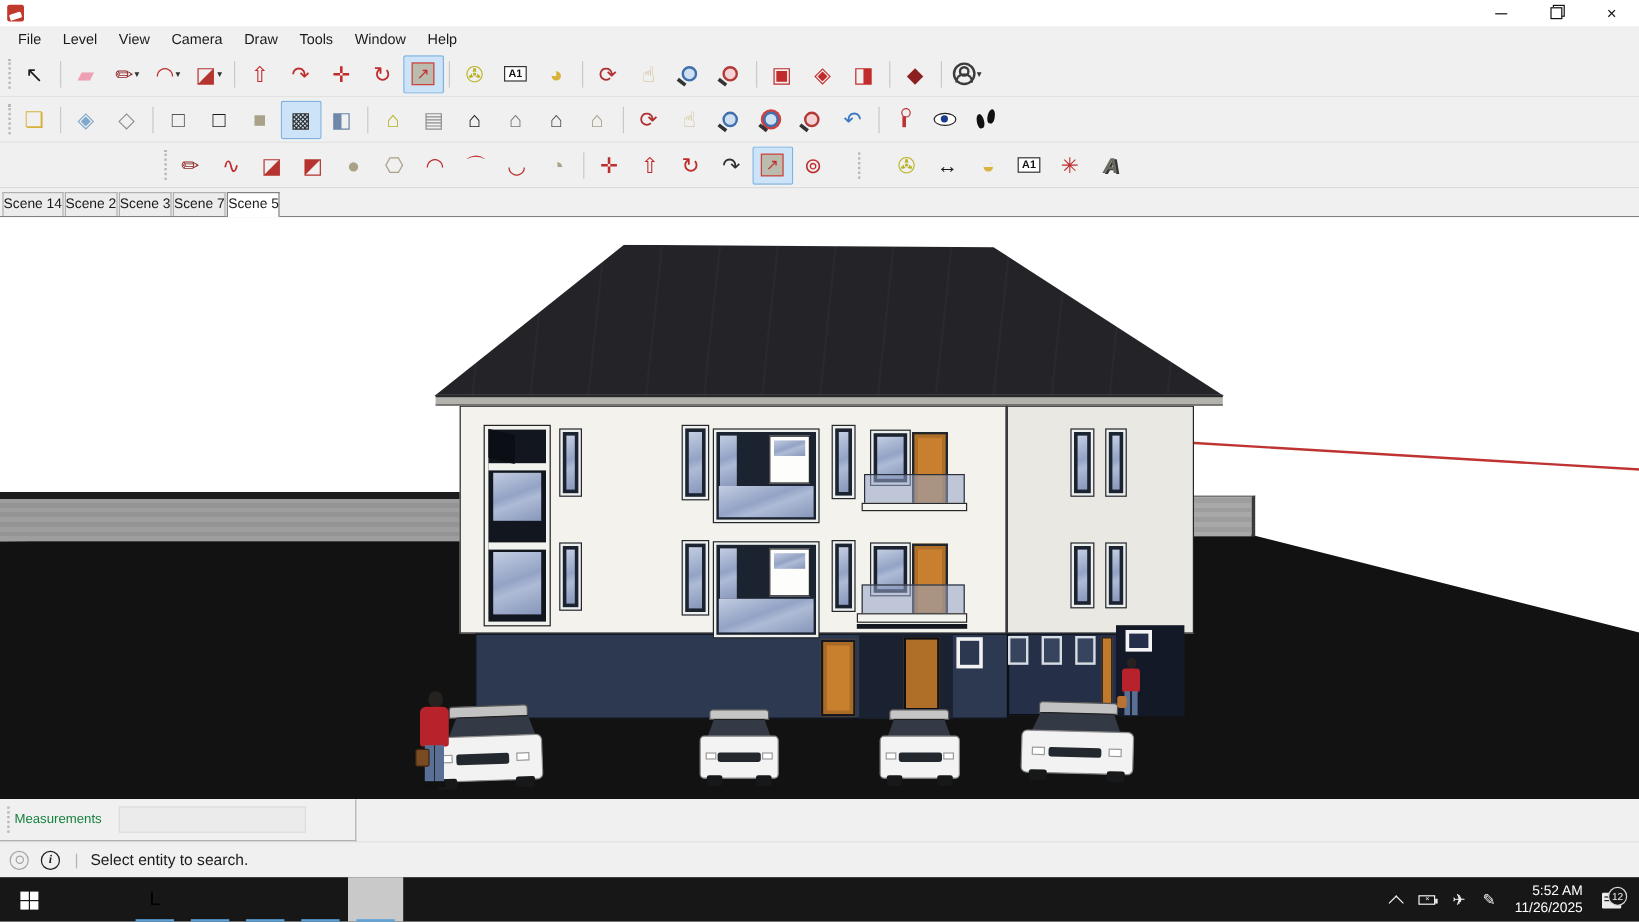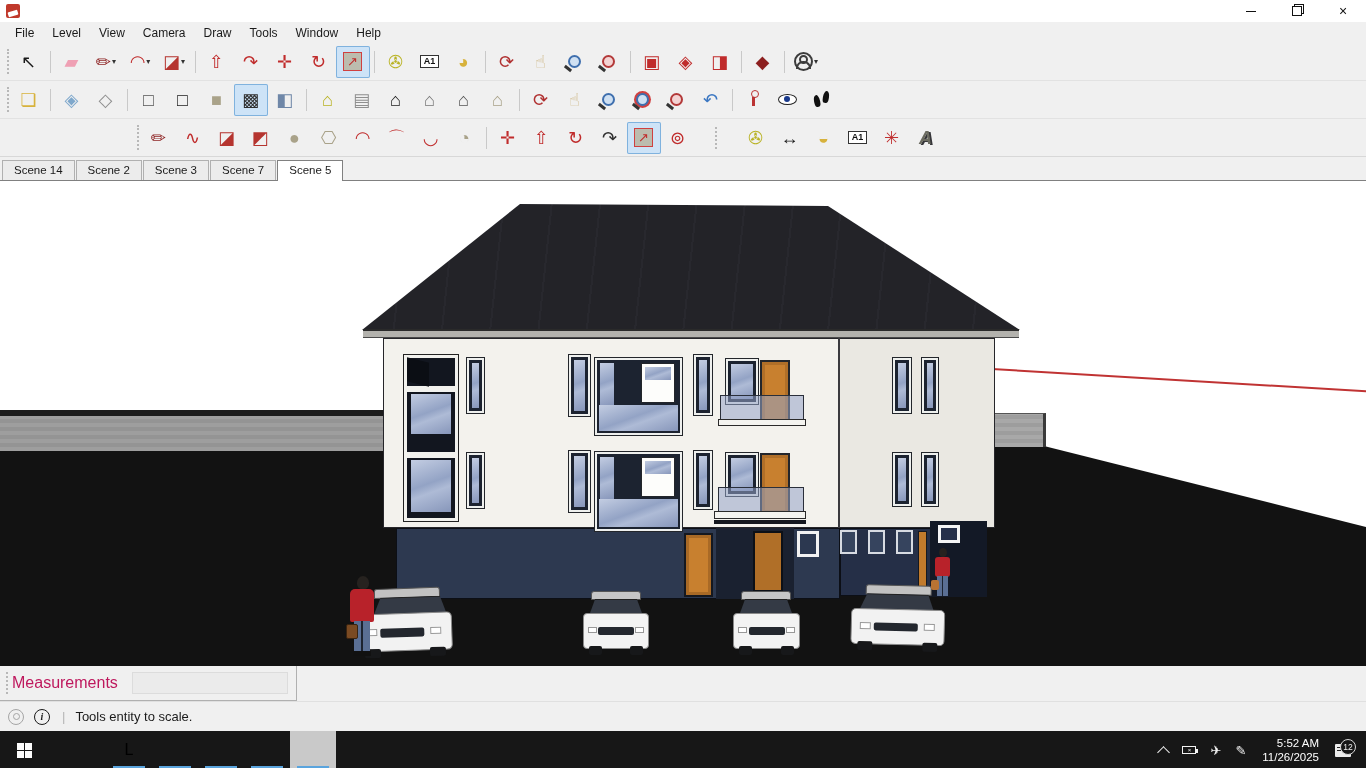--- a/index.html
+++ b/index.html
@@ -49,32 +49,32 @@
   .i-eye::after{content:"";position:absolute;width:6px;height:6px;background:#1a3a8c;border-radius:50%;left:5px;top:1px}
   .i-walk{width:15px;height:17px;position:relative}
   .i-walk::before,.i-walk::after{content:"";position:absolute;width:6px;height:12px;background:#111;border-radius:50% 50% 40% 40%}
   .i-walk::before{left:0;top:4px;transform:rotate(-12deg)}
   .i-walk::after{right:0;top:0;transform:rotate(10deg)}
   .type-select{width:222px;height:24px;background:#fff;border:1px solid #7a7a7a;display:flex;align-items:center;margin:0 4px;font-size:12.5px;font-weight:700;color:#111}
   .type-select .tval{flex:1;padding-left:5px;white-space:nowrap;overflow:hidden}
   .type-select .tchev{width:18px;align-self:stretch;border-left:1px solid #c5c5c5;background:#f3f3f3;display:flex;align-items:center;justify-content:center;font-size:9px;color:#444}
   
   .tabsbar{height:24px;background:#f0f0f0;display:flex;align-items:flex-end;border-bottom:1px solid #808080;padding-left:2px}
-  .scene-tab{font-size:11.5px;color:#1a1a1a;background:#ececec;border:1px solid #b0b0b0;border-bottom:none;padding:3px 11px 4px;margin-right:1px}
+  .scene-tab{font-size:11.5px;color:#1a1a1a;background:#ececec;border:1px solid #b0b0b0;border-bottom:none;padding:3px 0 4px;margin-right:1px}
   .scene-tab.active{background:#fff;border-color:#808080;position:relative;top:1px;padding-bottom:5px}
   
   .viewport{position:relative;width:1366px;height:485px;background:#fff;overflow:hidden}
   .abs{position:absolute}
   .wf{position:absolute;background:#1c2330;border:2px solid #eef0ee;box-shadow:0 0 0 1px #23262b}
   .wg{background:linear-gradient(160deg,#c3cde2 0%,#93a3c5 45%,#aebbd6 60%,#8796ba 100%)}
   
   .measure-row{height:35px;background:#f0f0f0;display:flex}
   .measure-panel{width:297px;height:100%;border-right:1px solid #b0b0b0;border-bottom:1px solid #b0b0b0;display:flex;align-items:center;padding-left:6px}
   .measure-panel::before{content:"";align-self:stretch;margin:6px 4px 6px 0;border-left:2px dotted #b8b8b8}
-  .measure-label{font-size:16px;color:#be185d;margin-right:14px}
+  .measure-label{font-size:11px;color:#15803d;margin-right:14px}
   .measure-input{width:156px;height:22px;background:#ebebeb;border:1px solid #dcdcdc;font-size:12px;padding:0 4px}
   .statusbar{height:30px;background:#f0f0f0;display:flex;align-items:center;padding-left:8px;border-top:1px solid #e0e0e0}
   .st-ic{width:16px;height:16px;border-radius:50%;display:flex;align-items:center;justify-content:center;margin-right:10px;font-size:10px;font-weight:700}
   .st-geo{border:1.5px solid #a5a5a5;color:#a5a5a5}
   .st-geo::after{content:"";width:5px;height:5px;border-radius:50%;border:1.5px solid #a5a5a5}
   .st-info{border:1.5px solid #1a1a1a;color:#1a1a1a;font-family:"Liberation Serif",serif;font-style:italic}
   .st-div{color:#b5b5b5;margin:0 10px 0 2px;font-size:13px}
   .st-msg{font-size:13px;color:#1a1a1a}
   
   .taskbar{height:38px;background:#171717;display:flex;align-items:stretch}
@@ -602,21 +602,21 @@
   <div class="measure-panel">
     <span class="measure-label">Measurements</span>
     <input class="measure-input" value="" style="">
   </div>
 </div>
 
 <div class="statusbar">
   <span class="st-ic st-geo"></span>
   <span class="st-ic st-info">i</span>
   <span class="st-div">|</span>
-  <span class="st-msg">Tools entity to scale.</span>
+  <span class="st-msg">Select entity to search.</span>
 </div>
 
 <div class="taskbar">
   <div class="tk-start">
     <span class="win-glyph">
         <i></i>
         <i></i>
         <i></i>
         <i></i>
       </span>

